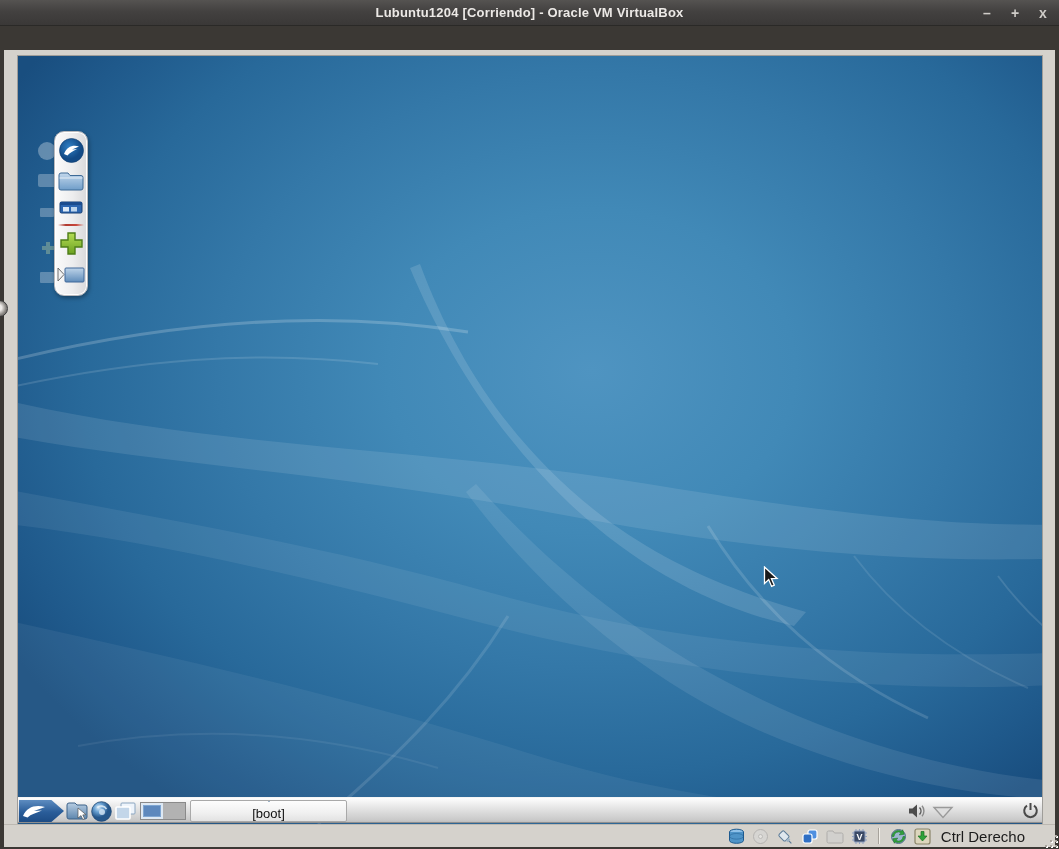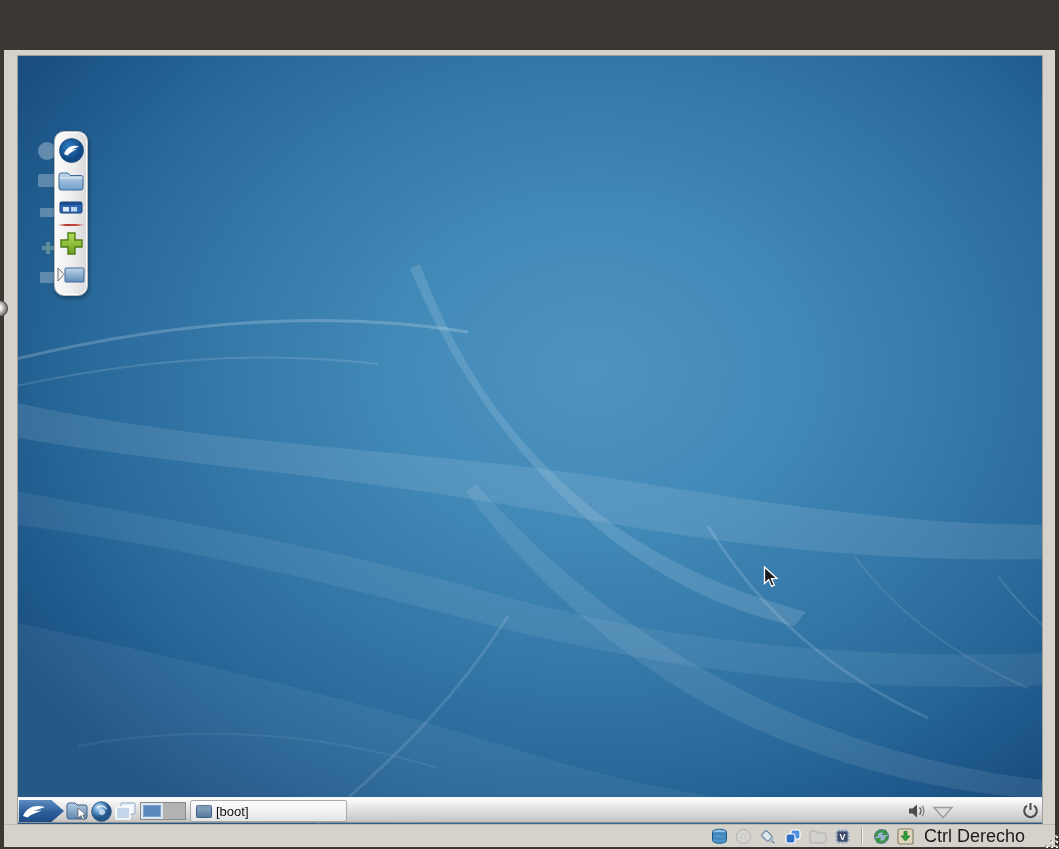--- a/index.html
+++ b/index.html
@@ -44,41 +44,49 @@
   .lxpanel{left:0;top:741px;width:1024px;height:26px;
     background:linear-gradient(#fefefe,#e3e3e3 45%,#c9c9c9 92%,#bebebe);
     border-top:1px solid #f5f5f5;border-bottom:1px solid #8f8f8f;}
   .startbtn{left:1px;top:2px;width:45px;height:22px;
     clip-path:polygon(0 0,72% 0,100% 50%,72% 100%,0 100%);
     background:linear-gradient(#5d8cc0,#2a5d99 55%,#1d4c85);display:flex;align-items:center;}
   .pager{left:122px;top:4px;width:46px;height:18px;display:flex;background:#9a9a9a;border:1px solid #8a8a8a;}
   .pager-cell-active{width:23px;height:16px;background:#5d88bd;border:2px solid #dde8f3;box-shadow:inset 0 0 0 1px #7fa6d2;}
   .pager-cell{width:23px;height:16px;background:#b2b2b2;}
   .taskbtn{left:172px;top:2px;width:157px;height:22px;border:1px solid #a9a9a9;border-radius:2px;
-    background:linear-gradient(#fdfdfd,#f0f0f0 60%,#e2e2e2);display:flex;align-items:center;gap:4px;padding:0 5px;}
+    background:linear-gradient(#fdfdfd,#f0f0f0 60%,#e2e2e2);display:flex;align-items:center;gap:4px;padding:0 5px;flex-direction:column;}
   .task-label{font-size:13px;color:#111;white-space:nowrap;}
   .clock{font-size:13px;font-weight:600;color:#1c1c1c;}
 
   
   .statusbar{left:4px;top:824px;width:1051px;height:23px;background:#d5d2cc;border-top:1px solid #bcb8b1;
     display:flex;align-items:center;justify-content:flex-end;gap:7px;padding-right:30px;}
   .sb-sep{width:2px;height:16px;border-left:1px solid #a7a39c;border-right:1px solid #f2efe9;margin:0 3px;}
-  .hostkey{font-size:18px;color:#1b1b1b;margin-left:3px;white-space:nowrap;}
+  .hostkey{font-size:15px;color:#1b1b1b;margin-left:3px;white-space:nowrap;}
   .grip{position:absolute;right:2px;bottom:2px;width:14px;height:14px;}
   .grip i{position:absolute;width:2px;height:2px;background:#aaa59e;box-shadow:1px 1px 0 #fff;}
 
   .notch{left:-9px;top:300px;width:17px;height:17px;border-radius:50%;
     background:radial-gradient(circle at 45% 45%,#efece8 25%,#8d8a85 60%,#565350 100%);
     border:1px solid #3a3a3a;}
 </style>
 </head>
 <body>
 
 <div class="screen">
 
+  <div class="abs titlebar">
+    <div class="title-text">Lubuntu1204 [Corriendo] - Oracle VM VirtualBox</div>
+    <div class="win-controls">
+      <div class="win-btn">–</div>
+      <div class="win-btn">+</div>
+      <div class="win-btn">x</div>
+    </div>
+  </div>
 
 
   <div class="abs frame"></div>
 
   <div class="abs desktop">
 
     <svg class="wallpaper-svg" width="1024" height="768" viewBox="0 0 1024 768">
       <path d="M -30 340 C 180 392 400 390 630 428 C 820 459 950 472 1054 468 L 1054 502 C 900 508 740 496 540 458 C 320 416 130 408 -30 376 Z" fill="#ffffff" opacity="0.10"></path>
       <path d="M -30 430 C 140 462 300 488 470 536 C 640 584 830 606 1054 596 L 1054 628 C 860 640 650 616 460 566 C 280 518 110 480 -30 466 Z" fill="#ffffff" opacity="0.07"></path>
       <path d="M -30 310 C 140 266 300 252 450 276" fill="none" stroke="#ffffff" stroke-width="3" opacity="0.20"></path>

